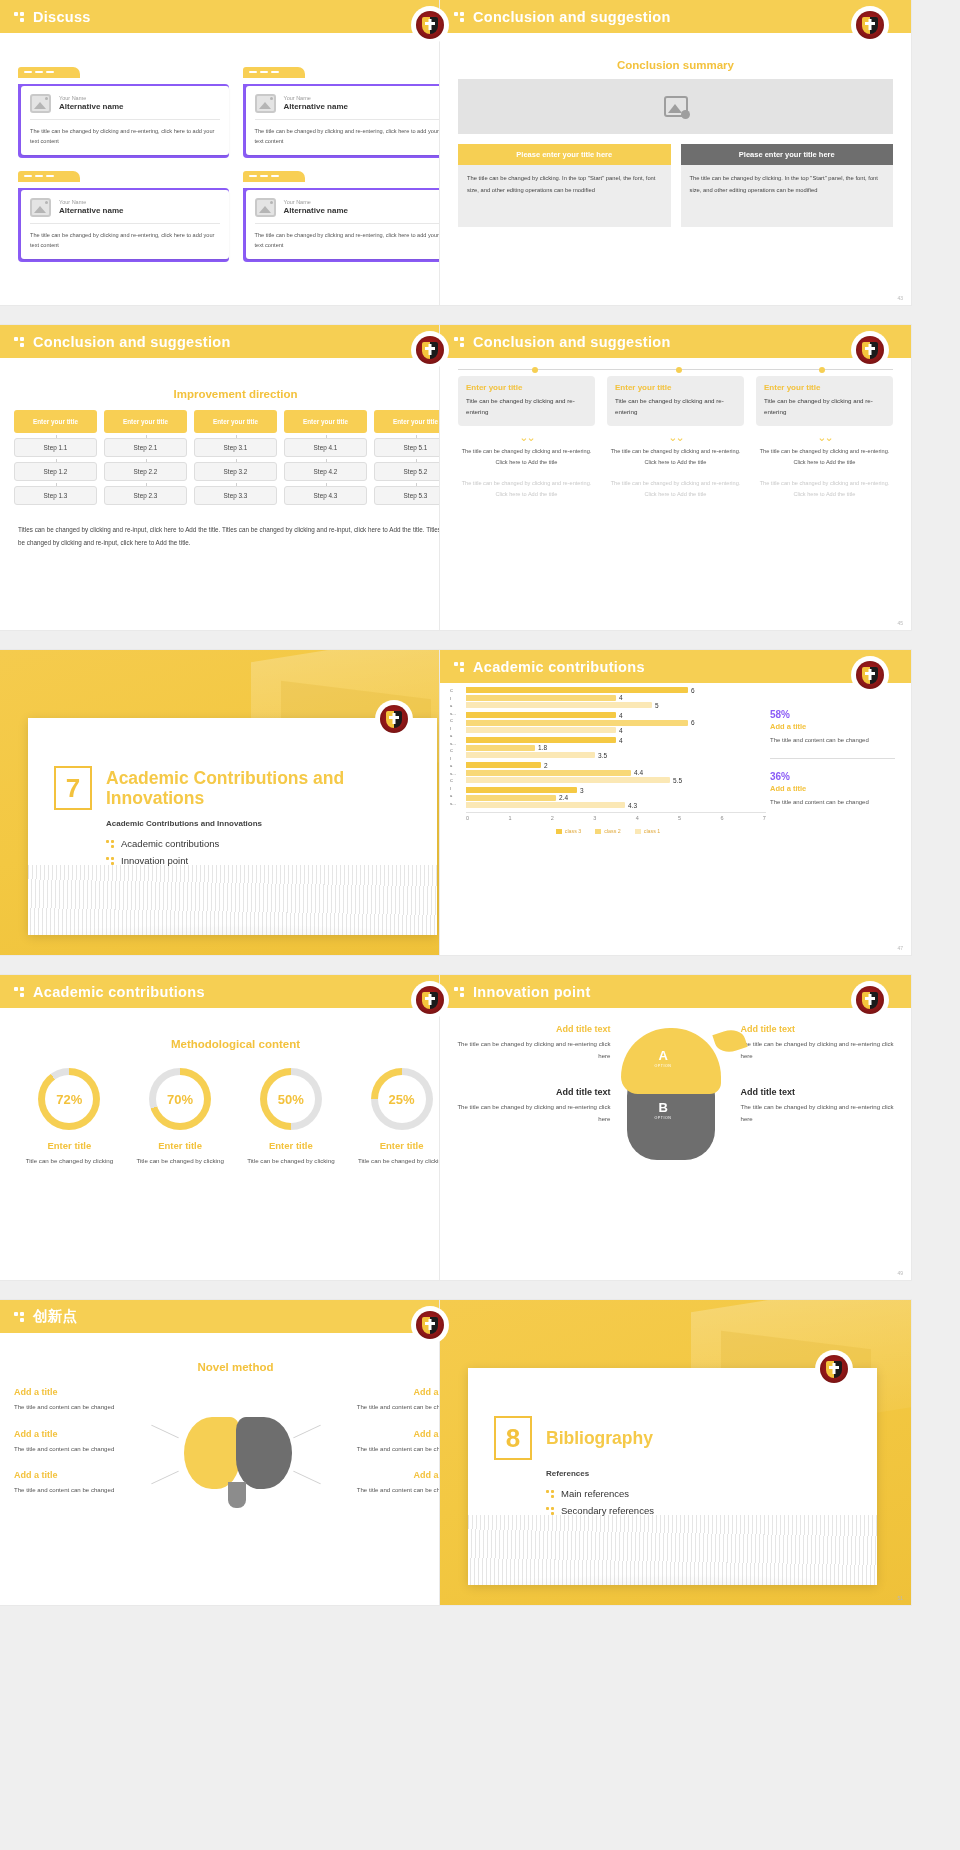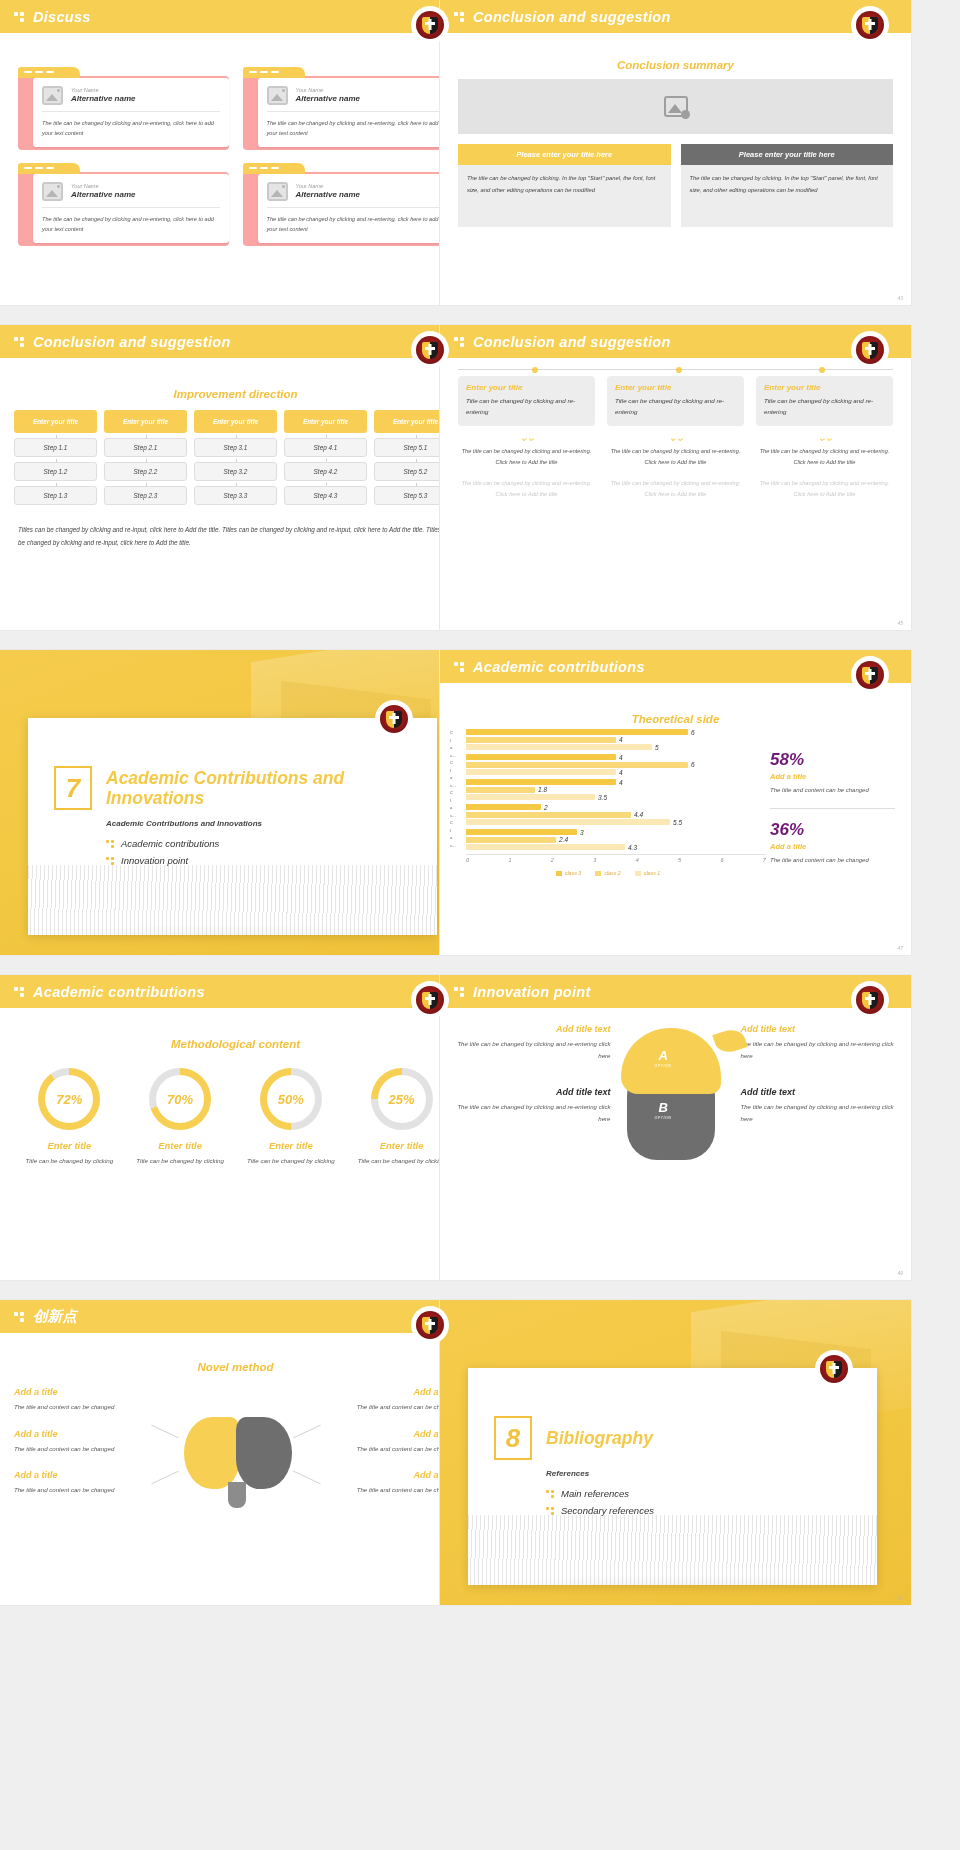--- a/index.html
+++ b/index.html
@@ -14,21 +14,20 @@
     grid-template-columns: 410px 410px;
     grid-auto-rows: 305px;
     column-gap:30px; row-gap:20px;
     padding:0 50px 0 0;
     position:absolute; left:0; top:0;
   }
   .slide {
     width:471px; height:305px;
     background:#fff; position:relative; overflow:hidden;
     box-shadow:0 0 0 1px #e9e9e9;
-    font-style:italic;
   }
   
   .hdr {
     height:33px; background:#f6cf53; width:100%;
     display:flex; align-items:center; position:relative;
   }
   .hdr:after{
     content:""; position:absolute; left:0; bottom:-4px; width:100%; height:4px;
     background:#fff;
   }
@@ -62,21 +61,21 @@
   
   .folders{ display:grid;grid-template-columns:1fr 1fr; gap:13px 14px; padding:34px 18px 0 18px;}
   .folder{ position:relative; padding-top:9px; }
   .folder .tab{
     position:absolute;top:0;left:0;width:62px;height:11px;background:#f8cf54;
     border-radius:3px 7px 0 0;
   }
   .folder .tab .lines{position:absolute;top:4px;left:6px;display:flex;gap:3px;}
   .folder .tab .lines i{width:8px;height:2px;background:#fff;display:block;border-radius:1px;}
   .folder .body{
-    background:#fca5a5; border-radius:0 4px 4px 4px; padding:2px 0 3px 15px;
+    background:#8b5cf6; border-radius:0 4px 4px 4px; padding:2px 0 3px 3px;margin-top:8px;
   }
   .folder .card{
     background:#fff; border-radius:3px; padding:8px 9px 9px 9px;
     box-shadow:0 1px 2px rgba(0,0,0,.10);
   }
   .f-top{display:flex;align-items:center;gap:8px;border-bottom:1px solid #e7e7e7;padding-bottom:6px;}
   .ph-icon{
     width:21px;height:19px;border:2px solid #c9c9c9;border-radius:3px;position:relative;flex:none;
     background:#e4e4e4;
   }
@@ -164,21 +163,21 @@
   .bar.c1{background:#fbe8b5;}
   .bval{font-size:6.5px;color:#333;margin-left:3px;white-space:nowrap;}
   .ylabs{position:absolute;left:0;top:0;font-size:4px;color:#555;line-height:7.5px;}
   .axis{display:flex;justify-content:space-between;border-top:1px solid #e2e2e2;
     margin:2px 0 0 16px;padding-top:2px;}
   .axis span{font-size:5.5px;color:#8c8c8c;}
   .legend{display:flex;justify-content:center;gap:14px;padding-top:7px;}
   .legend div{display:flex;align-items:center;gap:3px;font-size:5.3px;color:#e0a93c;}
   .legend i{width:6px;height:5px;display:block;}
   .stats{padding-top:22px;}
-  .stat .pct{font-size:17px;font-weight:bold;color:#701a75;line-height:1.1;}
+  .stat .pct{font-size:10px;font-weight:bold;color:#8b5cf6;line-height:1.1;}
   .stat .st{font-size:7.5px;font-weight:bold;color:#f3c23d;margin:2px 0 4px 0;}
   .stat .sd{font-size:6px;color:#555;line-height:1.9;}
   .stat.sep{border-top:1px solid #ddd;margin-top:12px;padding-top:12px;}
   
   .donuts{display:grid;grid-template-columns:repeat(4,1fr);gap:4px;padding:18px 16px 0 16px;}
   .donut-c{text-align:center;}
   .donut{width:62px;height:62px;border-radius:50%;margin:0 auto;display:flex;
     align-items:center;justify-content:center;position:relative;}
   .donut .hole{width:48px;height:48px;border-radius:50%;background:#fff;display:flex;
     align-items:center;justify-content:center;font-size:13px;font-weight:bold;color:#f3c23d;}
@@ -515,21 +514,20 @@
             <i></i>
           </span>
         </span>
       <h2>Academic contributions</h2>
     </div>
     <div class="crest">
         <span class="ring">
           <span class="inner"></span>
         </span>
       </div>
-    <div class="sub-title" style="padding-top:30px">Theoretical side</div>
     <div class="chart-wrap">
       <div>
         <div class="bars">
           <div class="ylabs">
             C<br>l<br>a<br>s…<br>C<br>l<br>a<br>s…<br>C<br>l<br>a<br>s…<br>C<br>l<br>a<br>s…
           </div>
           <div class="bargroup">
             <div class="barrow">
                 <span class="bar c3" style="width:74%"></span>
                 <span class="bval">6</span>

